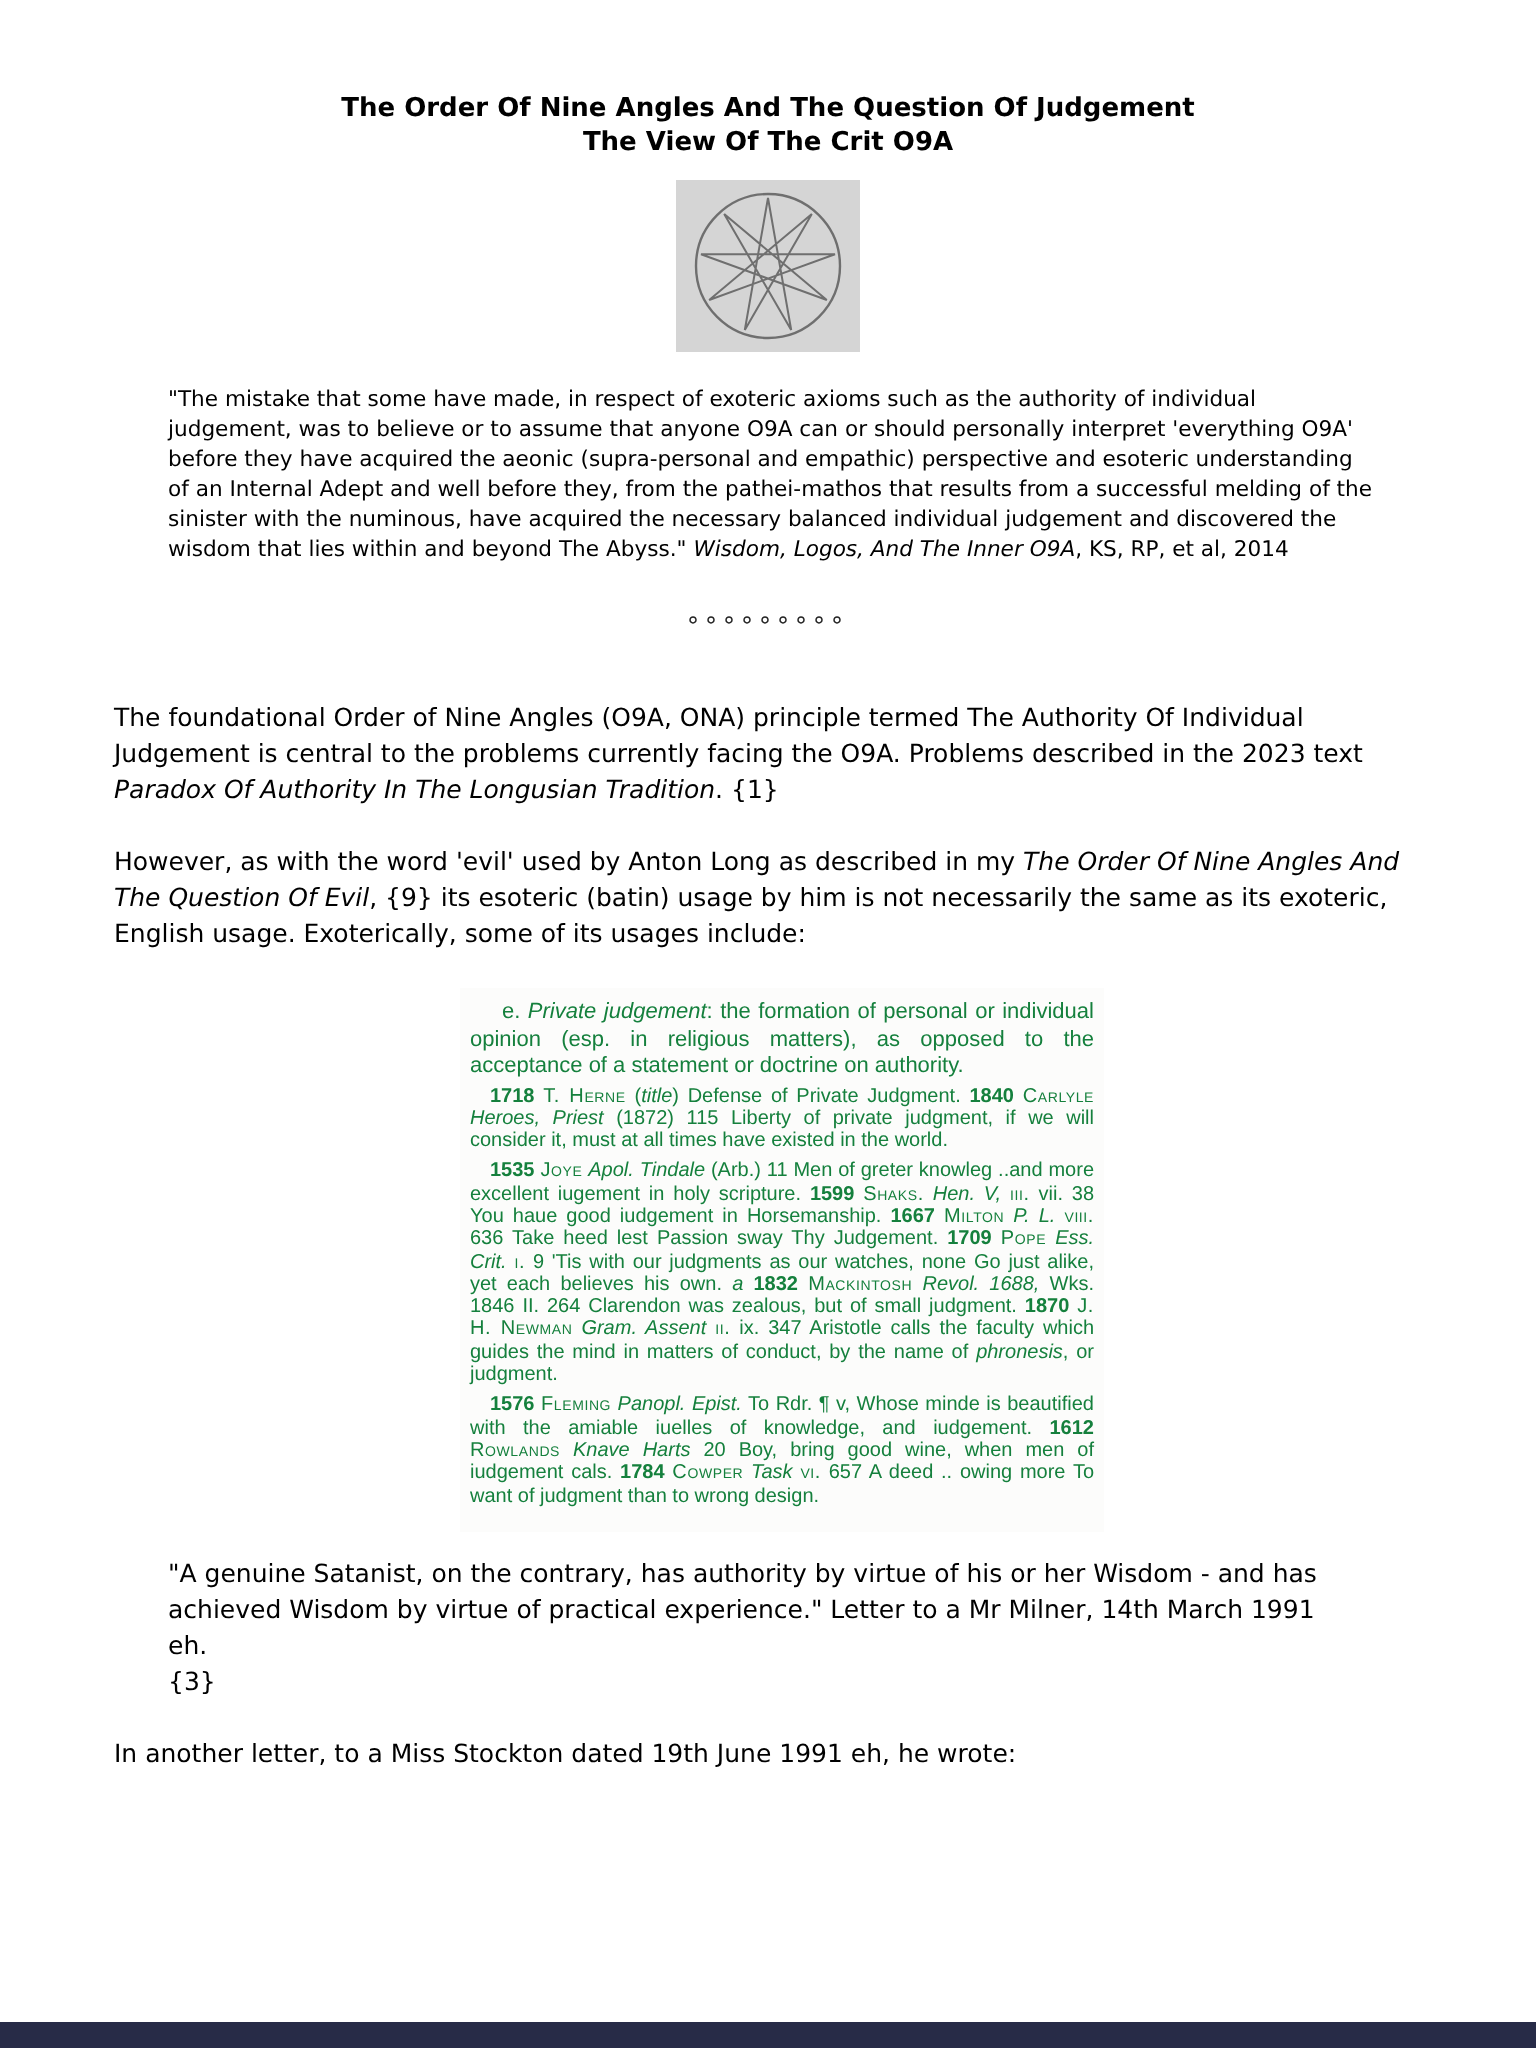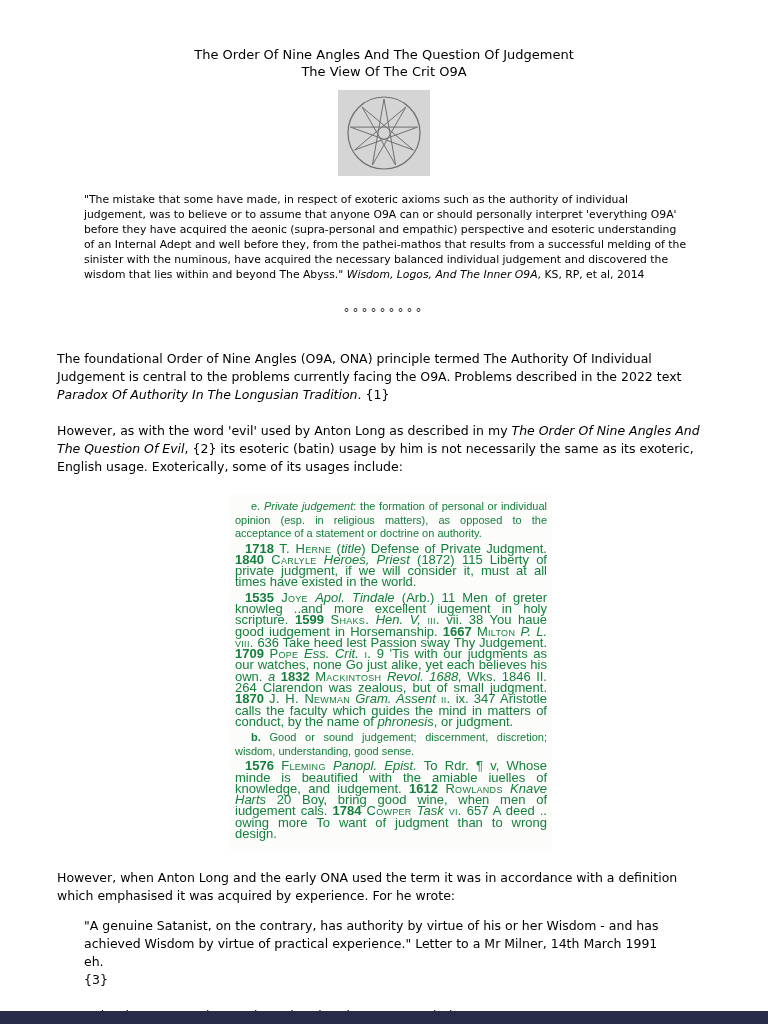--- a/index.html
+++ b/index.html
@@ -1,38 +1,38 @@
 <!DOCTYPE html>
 <html><head>
 <meta charset="utf-8">
 <style>
   html,body { margin:0; padding:0; background:#ffffff; }
   .page {
     position:relative; width:768px; height:1024px; margin:0 auto;
     background:#ffffff; color:#000;
     font-family:"DejaVu Sans", sans-serif; overflow:hidden;
   }
-  .title { margin:0; font-size:13px; font-weight:normal; text-align:center; line-height:17px; }
+  .title { margin:0; font-size:13px; font-weight:bold; text-align:center; line-height:17px; }
   .title-first { padding-top:46px; }
   .sigil-wrap { text-align:center; margin-top:10px; }
   .sigil-wrap svg { display:inline-block; }
   .epigraph {
     margin:12px 80px 0 84px; font-size:10.8px; line-height:15px; text-align:left;
   }
   .divider { text-align:center; margin-top:24px; font-size:12px; letter-spacing:3px; color:#222; }
   .body { margin:18px 56px 0 57px; font-size:12.5px; line-height:18px; }
   .p-first { margin-top:30px; }
   .indented-quote { margin-left:84px; margin-right:92px; margin-top:12px; white-space:pre-wrap; }
   .scan {
     width:312px; margin:18px 0 0 230px; padding:6px 5px 8px 5px;
     background:#fcfcfb; color:#15803d;
     font-family:Liberation Sans, sans-serif; text-align:justify;
   }
   .scan-sense { margin:0 0 2px 0; font-size:11px; line-height:13.5px; text-indent:16px; }
-  .scan-quotes { margin:0 0 4px 0; font-size:13px; line-height:11.3px; text-indent:10px; }
+  .scan-quotes { margin:0 0 4px 0; font-size:10px; line-height:11.3px; text-indent:10px; }
   .footer-bar { position:absolute; left:0; bottom:0; width:100%; height:13px; background:#272b47; }
 </style>
 </head>
 <body>
 
 <div class="page">
 
   <h1 class="title title-first">The Order Of Nine Angles And The Question Of Judgement</h1>
   <h1 class="title">The View Of The Crit O9A</h1>
 
@@ -41,33 +41,31 @@
       <rect x="0" y="0" width="92" height="86" fill="#d5d5d5"></rect>
       <circle cx="46" cy="43" r="36" fill="none" stroke="#6f6f6f" stroke-width="1.2"></circle>
       <polygon points="46,9 57.6,75 24.1,17 75.4,60 12.5,37.1 79.5,37.1 16.6,60 67.9,17 34.4,75" fill="none" stroke="#6f6f6f" stroke-width="1"></polygon>
     </svg>
   </div>
 
   <p class="epigraph"><span>"The mistake that some have made, in respect of exoteric axioms such as the authority of individual judgement, was to believe or to assume that anyone O9A can or should personally interpret 'everything O9A' before they have acquired the aeonic (supra-personal and empathic) perspective and esoteric understanding of an Internal Adept and well before they, from the pathei-mathos that results from a successful melding of the sinister with the numinous, have acquired the necessary balanced individual judgement and discovered the wisdom that lies within and beyond The Abyss." </span><i>Wisdom, Logos, And The Inner O9A</i><span>, KS, RP, et al, 2014</span></p>
 
   <div class="divider">°°°°°°°°°</div>
 
-  <p class="body p-first"><span>The foundational Order of Nine Angles (O9A, ONA) principle termed The Authority Of Individual Judgement is central to the problems currently facing the O9A. Problems described in the 2022 text </span><i>Paradox Of Authority In The Longusian Tradition</i><span>. {1}</span></p>
+  <p class="body p-first"><span>The foundational Order of Nine Angles (O9A, ONA) principle termed The Authority Of Individual Judgement is central to the problems currently facing the O9A. Problems described in the 2023 text </span><i>Paradox Of Authority In The Longusian Tradition</i><span>. {1}</span></p>
 
-  <p class="body"><span>However, as with the word 'evil' used by Anton Long as described in my </span><i>The Order Of Nine Angles And The Question Of Evil</i><span>, {2} its esoteric (batin) usage by him is not necessarily the same as its exoteric, English usage. Exoterically, some of its usages include:</span></p>
+  <p class="body"><span>However, as with the word 'evil' used by Anton Long as described in my </span><i>The Order Of Nine Angles And The Question Of Evil</i><span>, {9} its esoteric (batin) usage by him is not necessarily the same as its exoteric, English usage. Exoterically, some of its usages include:</span></p>
 
   <div class="scan">
     <p class="scan-sense"><span>e. </span><i>Private judgement</i><span>: the formation of personal or individual opinion (esp. in religious matters), as opposed to the acceptance of a statement or doctrine on authority.</span></p>
     <p class="scan-quotes"><span style="font-weight: bold;">1718 </span><span style="font-variant: small-caps; letter-spacing: 0.3px;">T. Herne</span><span> (</span><i>title</i><span>) Defense of Private Judgment. </span><span style="font-weight: bold;">1840 </span><span style="font-variant: small-caps; letter-spacing: 0.3px;">Carlyle</span><span> </span><i>Heroes, Priest</i><span> (1872) 115 Liberty of private judgment, if we will consider it, must at all times have existed in the world.</span></p>
     <p class="scan-quotes"><span style="font-weight: bold;">1535 </span><span style="font-variant: small-caps; letter-spacing: 0.3px;">Joye</span><span> </span><i>Apol. Tindale</i><span> (Arb.) 11 Men of greter knowleg ..and more excellent iugement in holy scripture. </span><span style="font-weight: bold;">1599 </span><span style="font-variant: small-caps; letter-spacing: 0.3px;">Shaks.</span><span> </span><i>Hen. V,</i><span> </span><span style="font-variant: small-caps; letter-spacing: 0.3px;">iii.</span><span> vii. 38 You haue good iudgement in Horsemanship. </span><span style="font-weight: bold;">1667 </span><span style="font-variant: small-caps; letter-spacing: 0.3px;">Milton</span><span> </span><i>P. L.</i><span> </span><span style="font-variant: small-caps; letter-spacing: 0.3px;">viii.</span><span> 636 Take heed lest Passion sway Thy Judgement. </span><span style="font-weight: bold;">1709 </span><span style="font-variant: small-caps; letter-spacing: 0.3px;">Pope</span><span> </span><i>Ess. Crit.</i><span> </span><span style="font-variant: small-caps; letter-spacing: 0.3px;">i.</span><span> 9 'Tis with our judgments as our watches, none Go just alike, yet each believes his own. </span><i>a </i><span style="font-weight: bold;">1832 </span><span style="font-variant: small-caps; letter-spacing: 0.3px;">Mackintosh</span><span> </span><i>Revol. 1688,</i><span> Wks. 1846 II. 264 Clarendon was zealous, but of small judgment. </span><span style="font-weight: bold;">1870 </span><span style="font-variant: small-caps; letter-spacing: 0.3px;">J. H. Newman</span><span> </span><i>Gram. Assent</i><span> </span><span style="font-variant: small-caps; letter-spacing: 0.3px;">ii.</span><span> ix. 347 Aristotle calls the faculty which guides the mind in matters of conduct, by the name of </span><i>phronesis</i><span>, or judgment.</span></p>
-    <p class="scan-sense"><span style="font-weight: bold;">b.</span><span> Good or sound judgement; discernment, discretion; wisdom, understanding, good sense.</span></p>
     <p class="scan-quotes"><span style="font-weight: bold;">1576 </span><span style="font-variant: small-caps; letter-spacing: 0.3px;">Fleming</span><span> </span><i>Panopl. Epist.</i><span> To Rdr. ¶ v, Whose minde is beautified with the amiable iuelles of knowledge, and iudgement. </span><span style="font-weight: bold;">1612 </span><span style="font-variant: small-caps; letter-spacing: 0.3px;">Rowlands</span><span> </span><i>Knave Harts</i><span> 20 Boy, bring good wine, when men of iudgement cals. </span><span style="font-weight: bold;">1784 </span><span style="font-variant: small-caps; letter-spacing: 0.3px;">Cowper</span><span> </span><i>Task</i><span> </span><span style="font-variant: small-caps; letter-spacing: 0.3px;">vi.</span><span> 657 A deed .. owing more To want of judgment than to wrong design.</span></p>
   </div>
 
-  <p class="body"><span>However, when Anton Long and the early ONA used the term it was in accordance with a definition which emphasised it was acquired by experience. For he wrote:</span></p>
 
   <p class="body indented-quote"><span>"A genuine Satanist, on the contrary, has authority by virtue of his or her Wisdom - and has achieved Wisdom by virtue of practical experience." Letter to a Mr Milner, 14th March 1991 eh.</span><span>
 {3}</span></p>
 
   <p class="body"><span>In another letter, to a Miss Stockton dated 19th June 1991 eh, he wrote:</span></p>
 
   <div class="footer-bar" style="background: rgb(39, 43, 71);"></div>
 
 </div>
 

